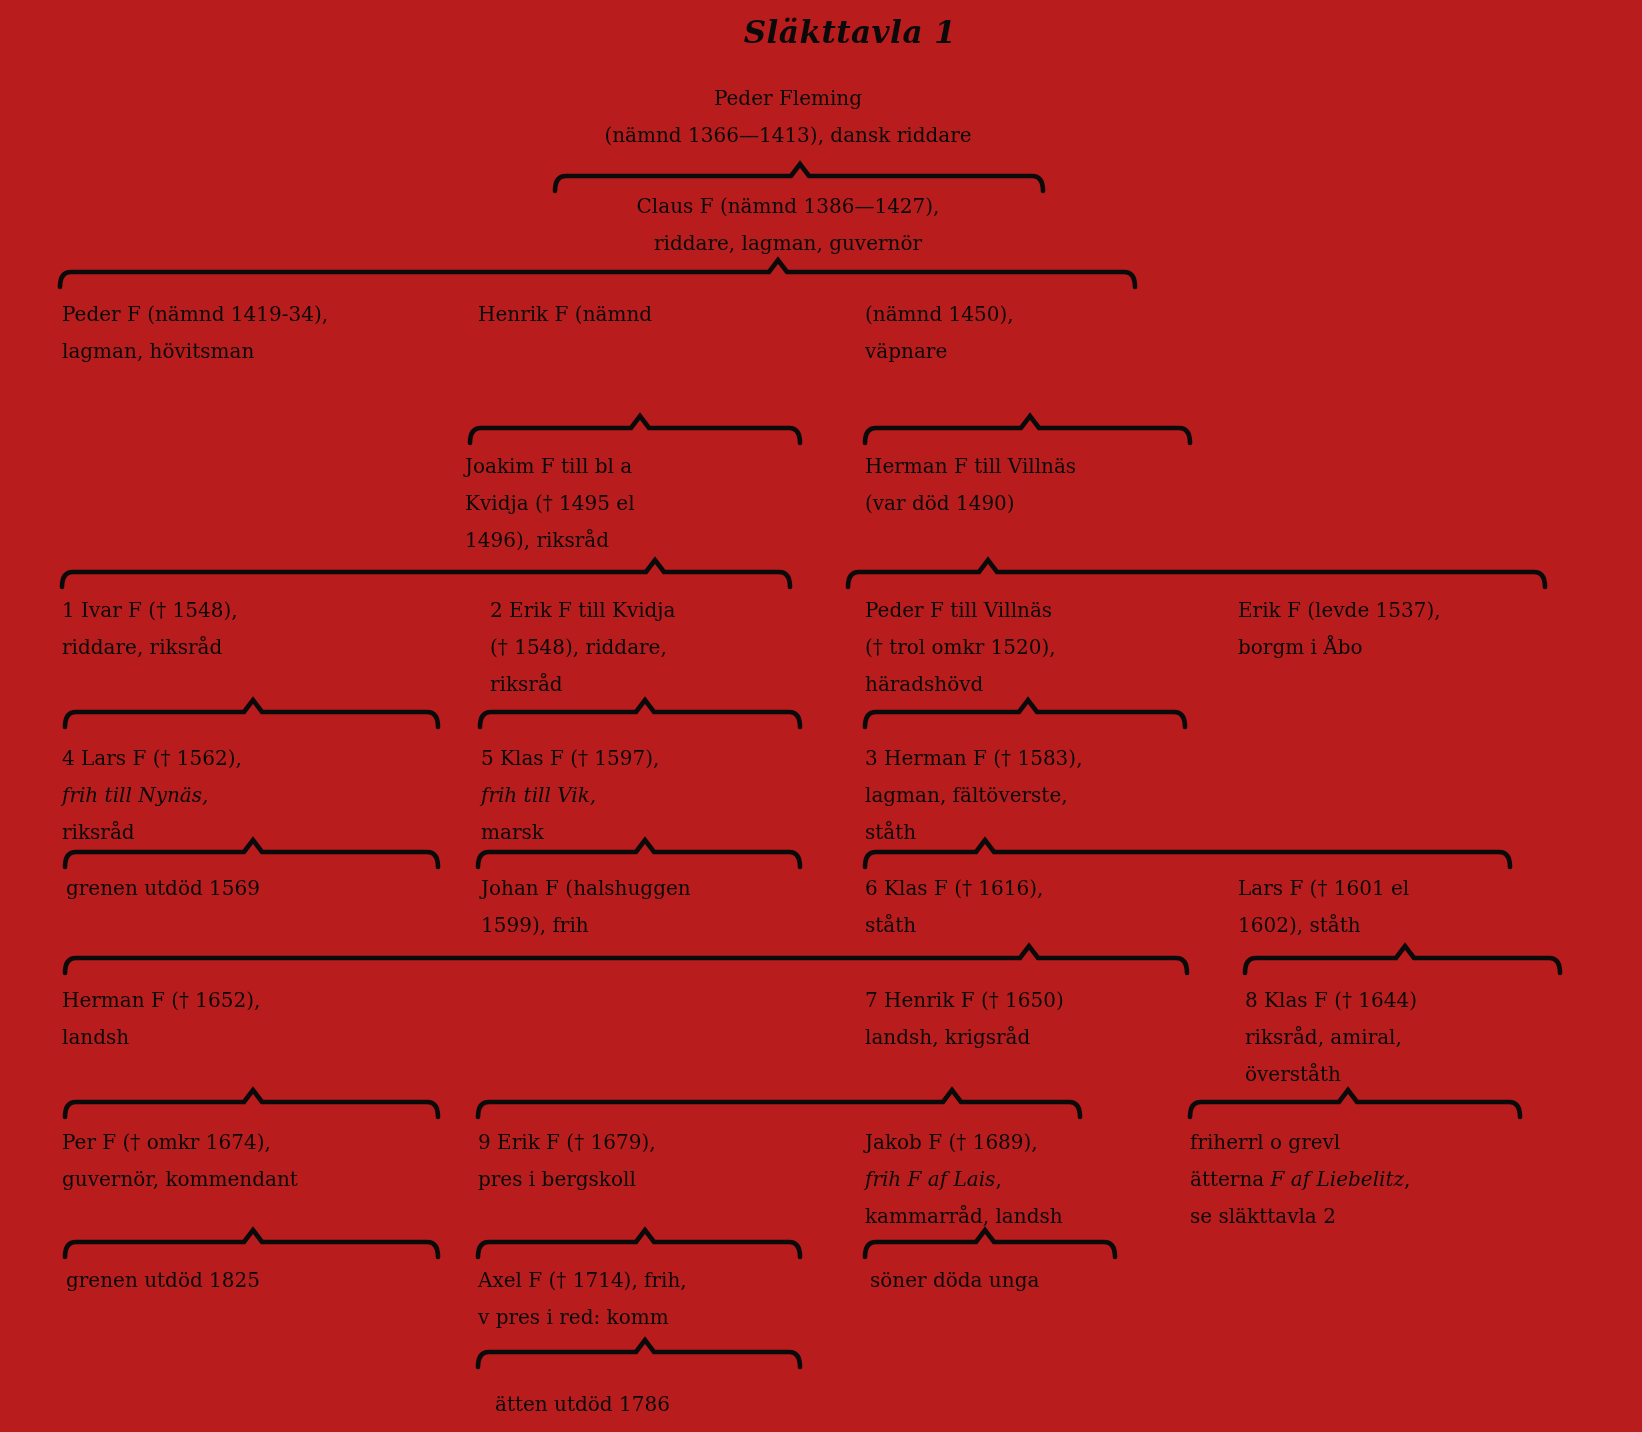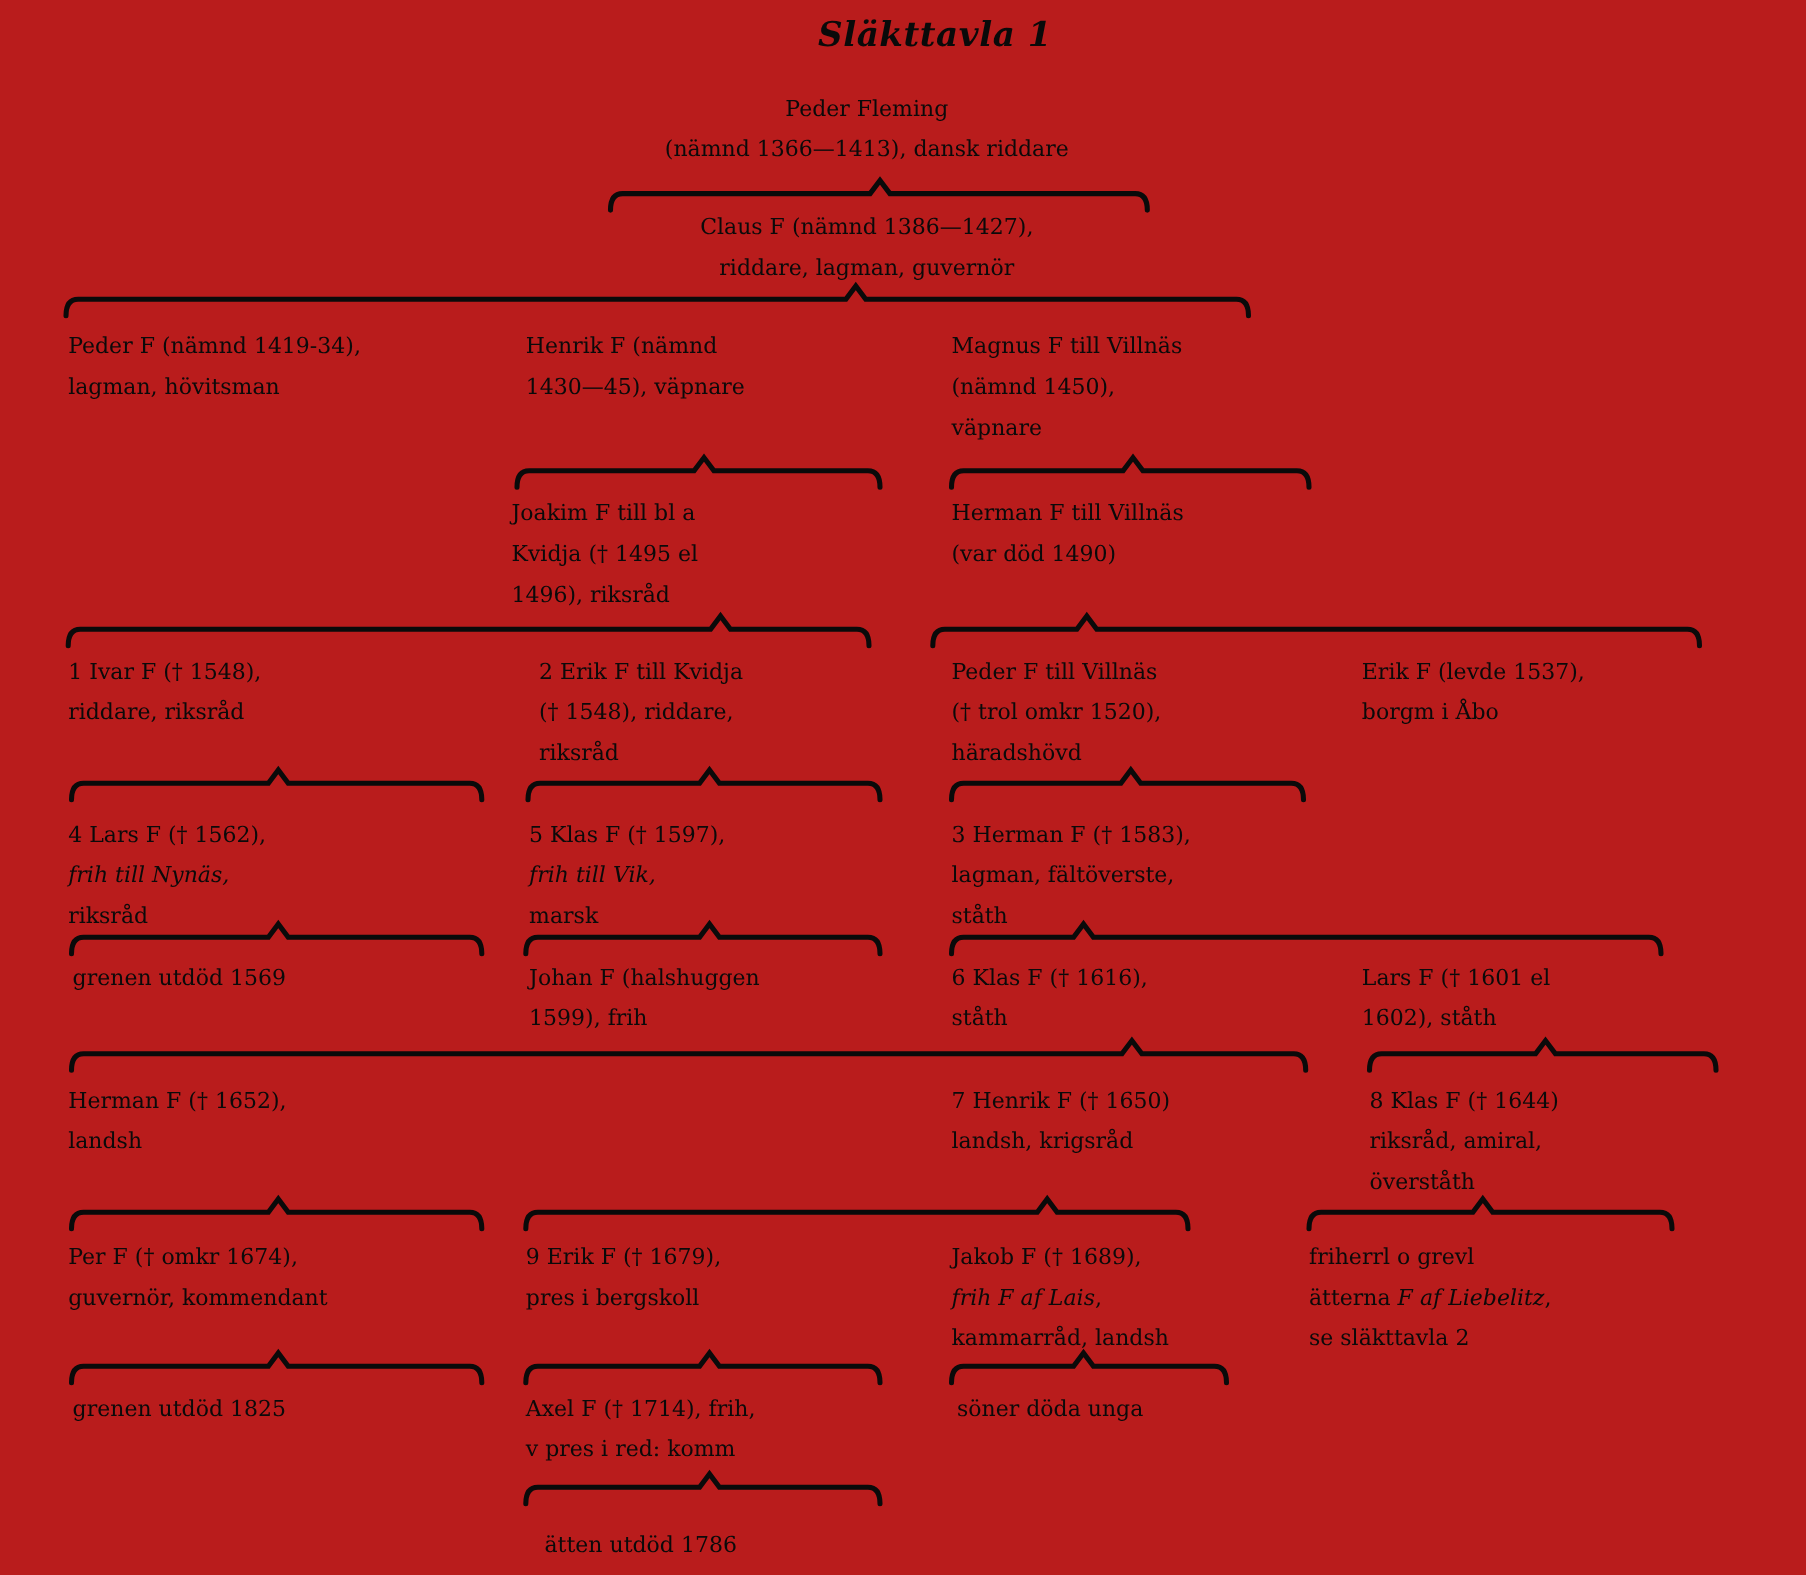--- a/index.html
+++ b/index.html
@@ -84,24 +84,22 @@
       <div class="node center" style="left: 788px; top: 188px;">
         <div class="line"><span>Claus F (nämnd 1386—1427),</span></div>
         <div class="line"><span>riddare, lagman, guvernör</span></div>
       </div>
       <div class="node" style="left: 62px; top: 296px;">
         <div class="line"><span>Peder F (nämnd 1419-34),</span></div>
         <div class="line"><span>lagman, hövitsman</span></div>
       </div>
       <div class="node" style="left: 478px; top: 296px;">
         <div class="line"><span>Henrik F (nämnd</span></div>
-        <div class="line"><span>1430—45), väpnare</span></div>
       </div>
       <div class="node" style="left: 865px; top: 296px;">
-        <div class="line"><span>Magnus F till Villnäs</span></div>
         <div class="line"><span>(nämnd 1450),</span></div>
         <div class="line"><span>väpnare</span></div>
       </div>
       <div class="node" style="left: 465px; top: 448px;">
         <div class="line"><span>Joakim F till bl a</span></div>
         <div class="line"><span>Kvidja († 1495 el</span></div>
         <div class="line"><span>1496), riksråd</span></div>
       </div>
       <div class="node" style="left: 865px; top: 448px;">
         <div class="line"><span>Herman F till Villnäs</span></div>

